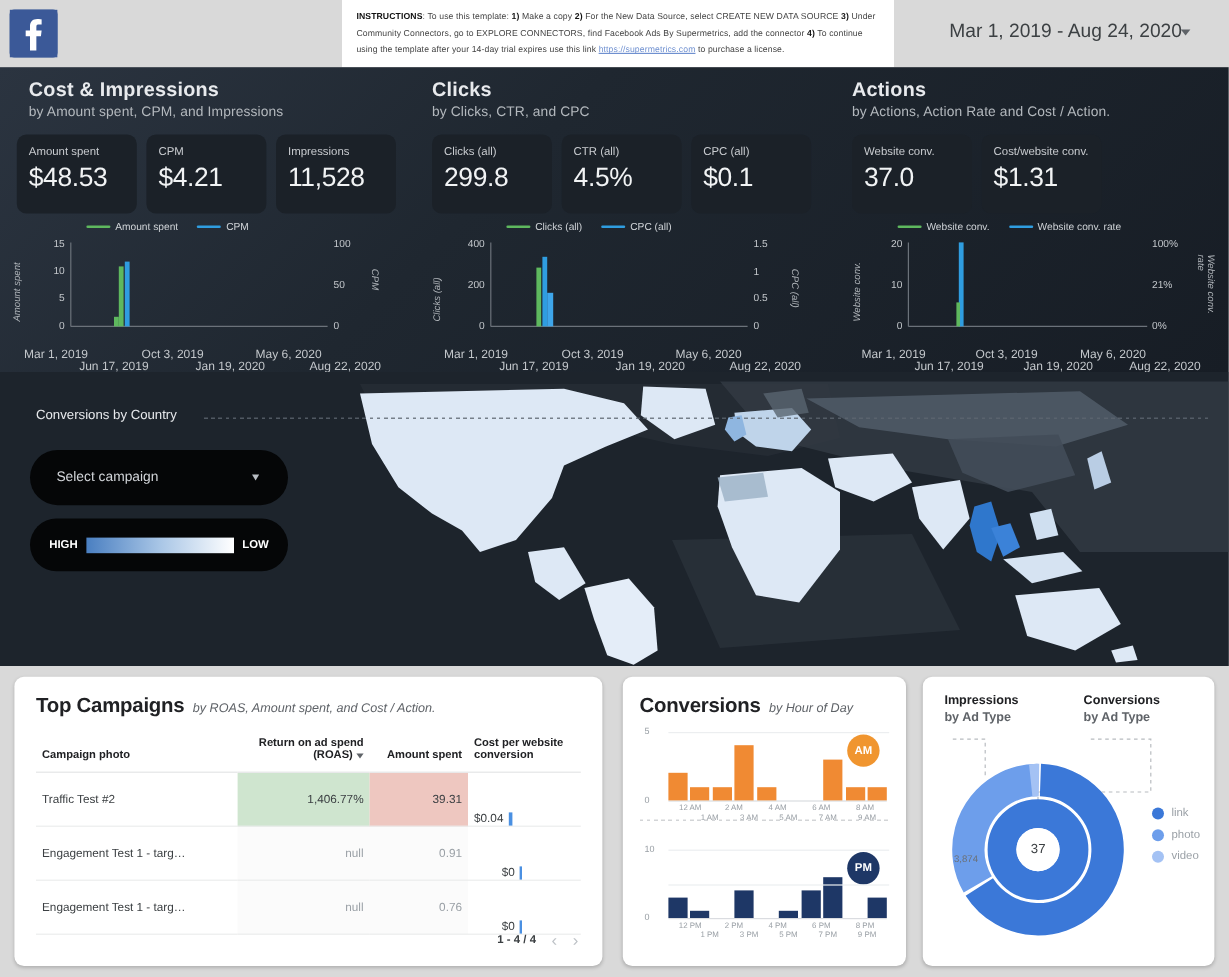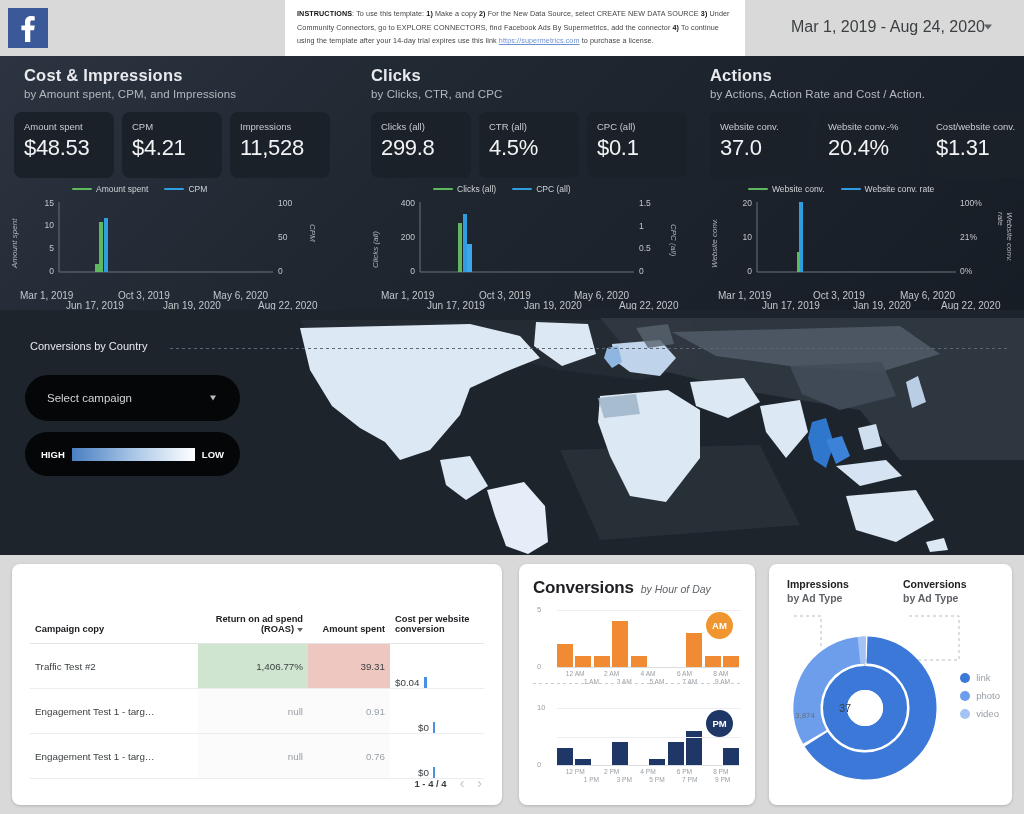--- a/index.html
+++ b/index.html
@@ -39,21 +39,21 @@
     border-right: 4px solid transparent; border-top: 5px solid #5f6368;
   }
 
   
   .toppanel {
     position: absolute; top: 56px; left: 0; width: 1024px; height: 254px;
     background: linear-gradient(135deg,#2b3440 0%,#1f2730 40%,#171d25 100%);
   }
   .group { position: absolute; top: 0; height: 254px; }
   .g1 { left: 0;    width: 350px; }
-  .g2 { left: 361px; width: 350px; }
+  .g2 { left: 350px; width: 350px; }
   .g3 { left: 700px; width: 324px; }
   .g-title {
     position: absolute; top: 10px; left: 24px;
     font-size: 16.5px; font-weight: bold; color: #e8eaed; letter-spacing: .2px;
   }
   .g2 .g-title, .g3 .g-title { left: 10px; }
   .g-sub {
     position: absolute; top: 32px; left: 24px;
     font-size: 11.5px; color: #b3b8bd; letter-spacing: .1px;
   }
@@ -325,24 +325,20 @@
 
     <div class="group g3">
       <div class="g-title">Actions</div>
       <div class="g-sub">by Actions, Action Rate and Cost / Action.</div>
       <div class="cards">
         <div class="scard">
           <div class="lbl">Website conv.</div>
           <div class="val">37.0</div>
         </div>
         <div class="scard">
-          <div class="lbl">Website conv.-%</div>
-          <div class="val">20.4%</div>
-        </div>
-        <div class="scard">
           <div class="lbl">Cost/website conv.</div>
           <div class="val">$1.31</div>
         </div>
       </div>
       <div class="minichart">
         <div class="legend" style="left:40px;">
           <div class="item">
             <span class="swatch" style="background:#5eb85e"></span>
             <span>Website conv.</span>
           </div>
@@ -431,24 +427,28 @@
     <div class="map-ctl ctl-legend">
       <span class="lab hi">HIGH</span>
       <span class="grad"></span>
       <span class="lab" style="margin-right:16px;">LOW</span>
     </div>
   </div>
 
   <div class="bottom">
 
     <div class="wcard c-table">
+      <div class="card-h">
+        <span class="t">Top Campaigns</span>
+        <span class="s">by ROAS, Amount spent, and Cost / Action.</span>
+      </div>
       <table class="camp">
         <thead>
           <tr>
-            <th class="l" style="width:168px;">Campaign copy</th>
+            <th class="l" style="width:168px;">Campaign photo</th>
             <th class="r" style="width:110px;">
               <span>Return on ad spend</span><br>
               <span>(ROAS)</span><span class="sortcaret"></span>
             </th>
             <th class="r" style="width:82px;">Amount spent</th>
             <th class="l" style="width:94px;">
               <span>Cost per website</span><br>
               <span>conversion</span>
             </th>
           </tr>
@@ -605,21 +605,21 @@
         </g>
 
         <g transform="translate(96,100)">
           <circle r="30" fill="none" stroke="#3b78d8" stroke-width="24" stroke-dasharray="188 0" transform="rotate(-90)"></circle>
           <circle r="18" fill="#fff"></circle>
         </g>
       </svg>
 
       <div class="dlabel" style="left:26px;top:147px;color:#6b7178;">3,874</div>
       <div class="dlabel" style="left:144px;top:216px;color:#ffffff;">7,459</div>
-      <div class="dcenter" style="left:70px;top:138px;">37</div>
+      <div class="dcenter" style="left:90px;top:138px;">37</div>
 
       <div class="dleg">
         <div class="row">
           <span class="dot" style="background:#3b78d8;"></span>
           <span>link</span>
         </div>
         <div class="row">
           <span class="dot" style="background:#6d9eeb;"></span>
           <span>photo</span>
         </div>

